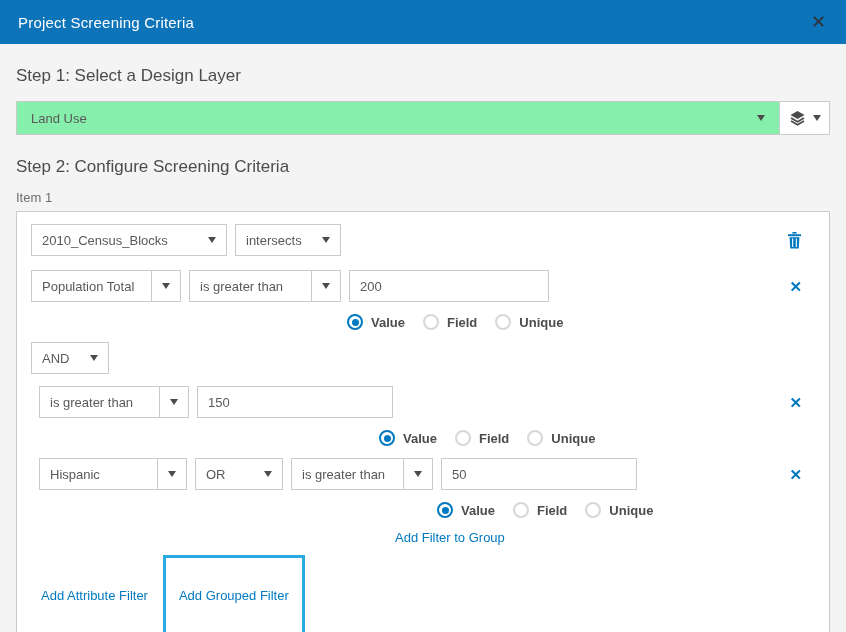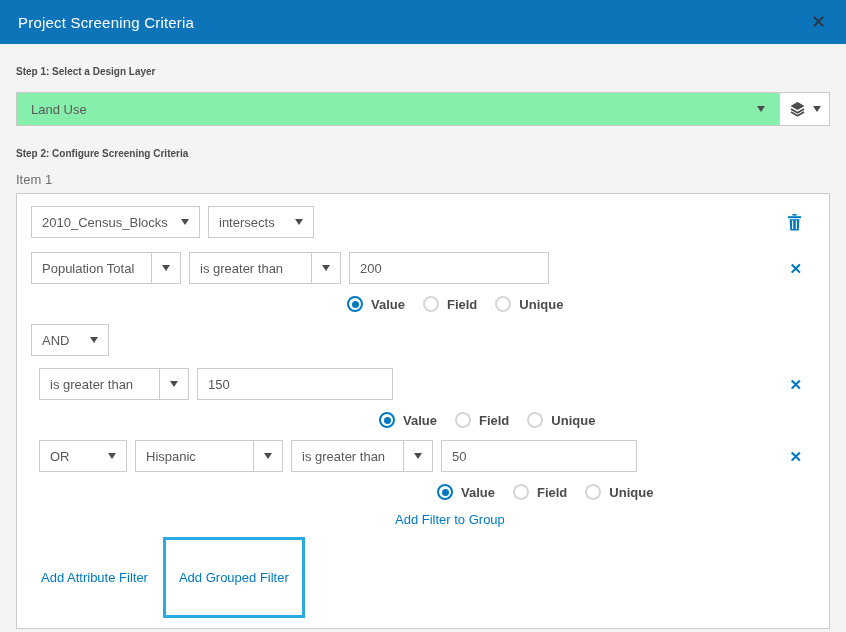--- a/index.html
+++ b/index.html
@@ -20,21 +20,21 @@
   }
   .header{
     height:44px;background:var(--header_bg);
     display:flex;align-items:center;justify-content:space-between;
     padding:0 18px;
     gap:8px;
   }
   .header .title{color:#fff;font-size:15px;letter-spacing:.2px;}
   .close{color:#2e3135;font-size:18px;line-height:1;cursor:pointer;padding:0 2px;}
   .content{padding:22px 16px 0;}
-  .step-label{font-weight:bold;font-size:10px;}
+  .step-label{font-weight:normal;font-size:17px;}
   .layer-row{display:flex;height:34px;margin-top:15px;}
   .layer-select{
     flex:1;display:flex;align-items:center;background:#86efac;
     border:1px solid var(--border);padding:0 14px;color:var(--text2);cursor:pointer;
   }
   .layer-select .caret{margin-left:auto;}
   .layer-btn{
     width:50px;background:#fff;border:1px solid var(--border);border-left:none;
     display:flex;align-items:center;justify-content:center;gap:7px;cursor:pointer;
   }
@@ -117,21 +117,21 @@
         <span class="caret"></span>
       </div>
     </div>
 
     <div class="step-label step2-label">Step 2: Configure Screening Criteria</div>
     <div class="item-label">Item 1</div>
 
     <div class="item-box">
 
       <div class="frow gap8 mb14">
-        <div class="dd" style="width:169px">
+        <div class="dd" style="width:196px">
           <span class="dd-text">2010_Census_Blocks</span>
           <span class="caret"></span>
         </div>
         <div class="dd" style="width:106px">
           <span class="dd-text">intersects</span>
           <span class="caret"></span>
         </div>
         <span class="icon-btn">
           <svg class="trash" width="15" height="17" viewBox="0 0 15 17">
             <path fill="currentColor" d="M5.4 0h4.2v1.6H5.4z"></path>
@@ -195,30 +195,30 @@
         <div class="radio-row rml2">
           <span class="radio selected"></span>
           <span class="radio-label">Value</span>
           <span class="radio"></span>
           <span class="radio-label">Field</span>
           <span class="radio"></span>
           <span class="radio-label">Unique</span>
         </div>
 
         <div class="frow gap8 mb8">
-          <div class="dd" style="width:88px">
-            <span class="dd-text">OR</span>
-            <span class="caret"></span>
-          </div>
           <div class="dd" style="width:148px">
             <span class="dd-text">Hispanic</span>
             <span class="caret-box">
                 <span class="caret"></span>
               </span>
           </div>
+          <div class="dd" style="width:88px">
+            <span class="dd-text">OR</span>
+            <span class="caret"></span>
+          </div>
           <div class="dd" style="width:142px">
             <span class="dd-text">is greater than</span>
             <span class="caret-box">
                 <span class="caret"></span>
               </span>
           </div>
           <input class="val-input" style="width: 196px;" value="50">
           <span class="icon-btn">
             <span class="remove-x">✕</span>
           </span>

